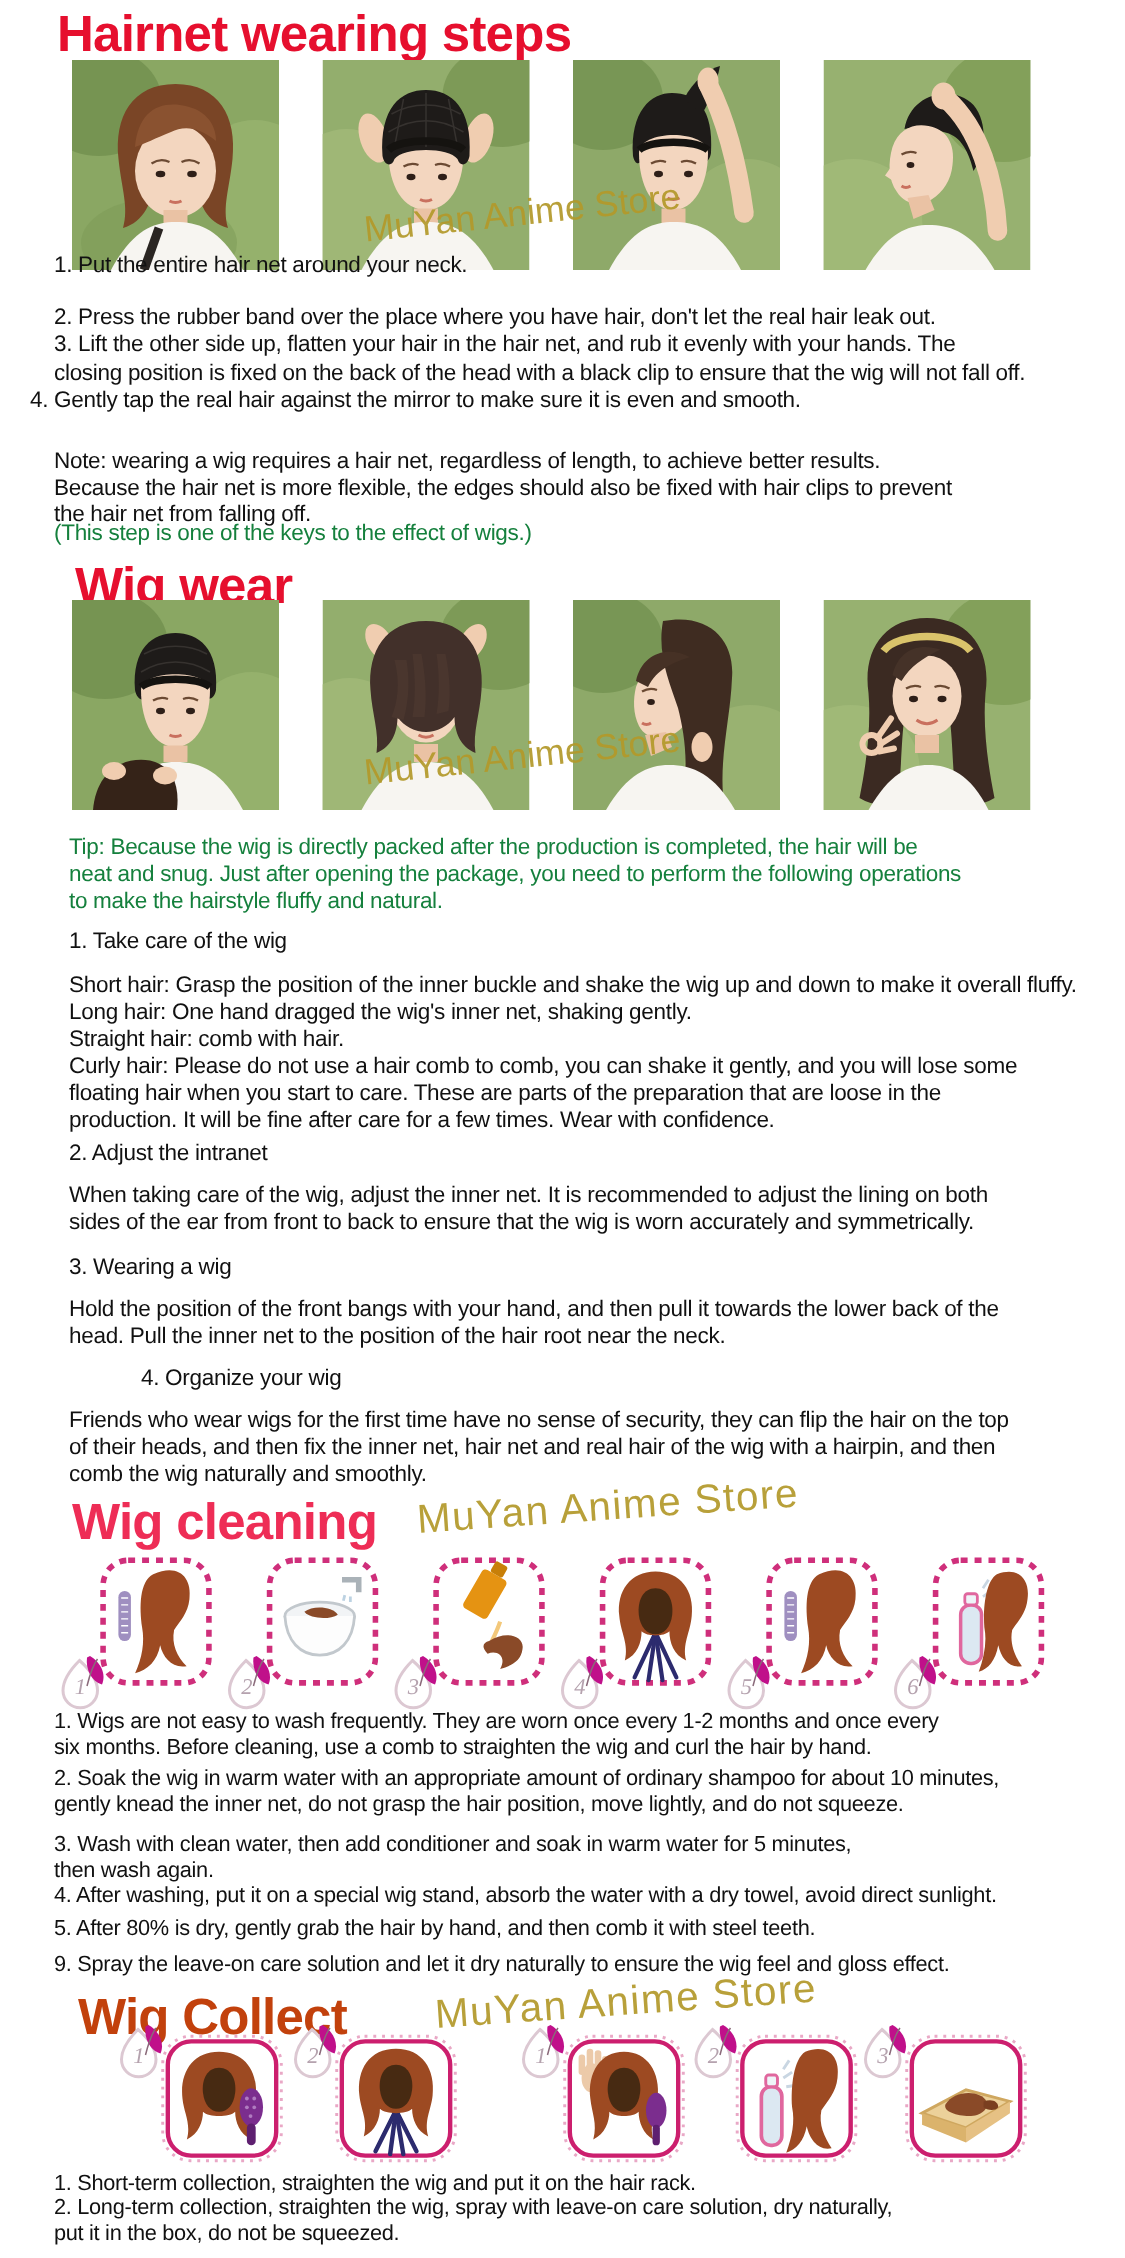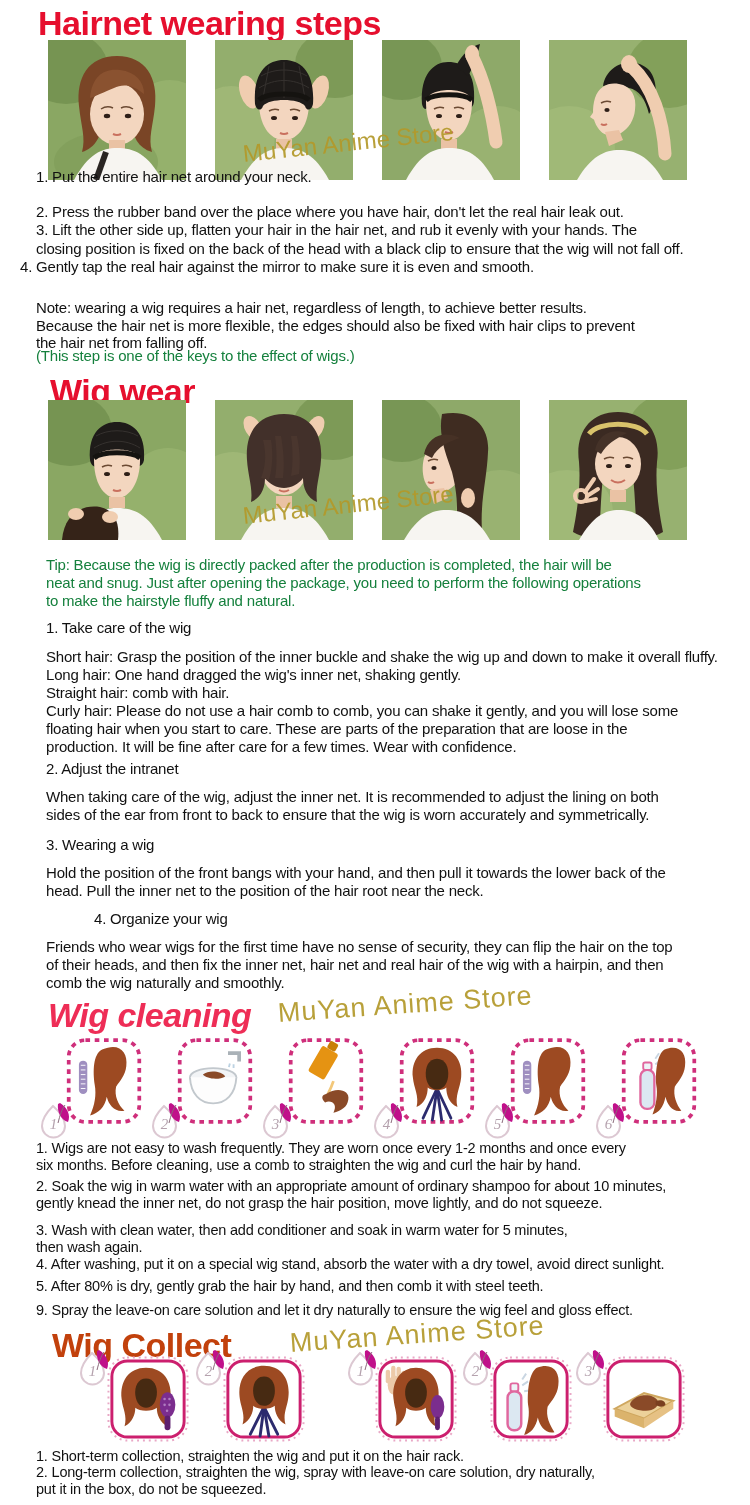--- a/index.html
+++ b/index.html
@@ -4,21 +4,21 @@
 <style>
   html,body{margin:0;padding:0;}
   body{
     width:750px;height:1505px;position:relative;overflow:hidden;
     background:#ffffff;color:#111;
     font-family:"Liberation Sans", sans-serif;
   }
   .abs{position:absolute;}
   .title{font-weight:bold;font-size:34px;letter-spacing:-0.5px;white-space:nowrap;}
   .t-red{color:#e60f2e;}
-  .t-pink{color:#ee2d56;font-style:italic;}
+  .t-pink{color:#ee2d56;}
   .t-crimson{color:#c2410c;}
   .body-text{font-size:15px;line-height:18.5px;letter-spacing:-0.2px;white-space:pre-line;width:712px;}
   .lh17{line-height:17.5px;}
   .lh18{line-height:18px;}
   .red{color:#15803d;}
   .small-list{font-size:14.5px;line-height:16.5px;letter-spacing:-0.2px;white-space:pre-line;width:712px;}
   .heading{font-size:15px;letter-spacing:-0.2px;}
   .photo-row{display:flex;gap:29px;}
   .photo{width:138px;height:140px;flex:0 0 auto;}
   .wm{color:#b3992a;opacity:.92;white-space:nowrap;font-size:24px;transform:rotate(-6deg);transform-origin:left center;}

